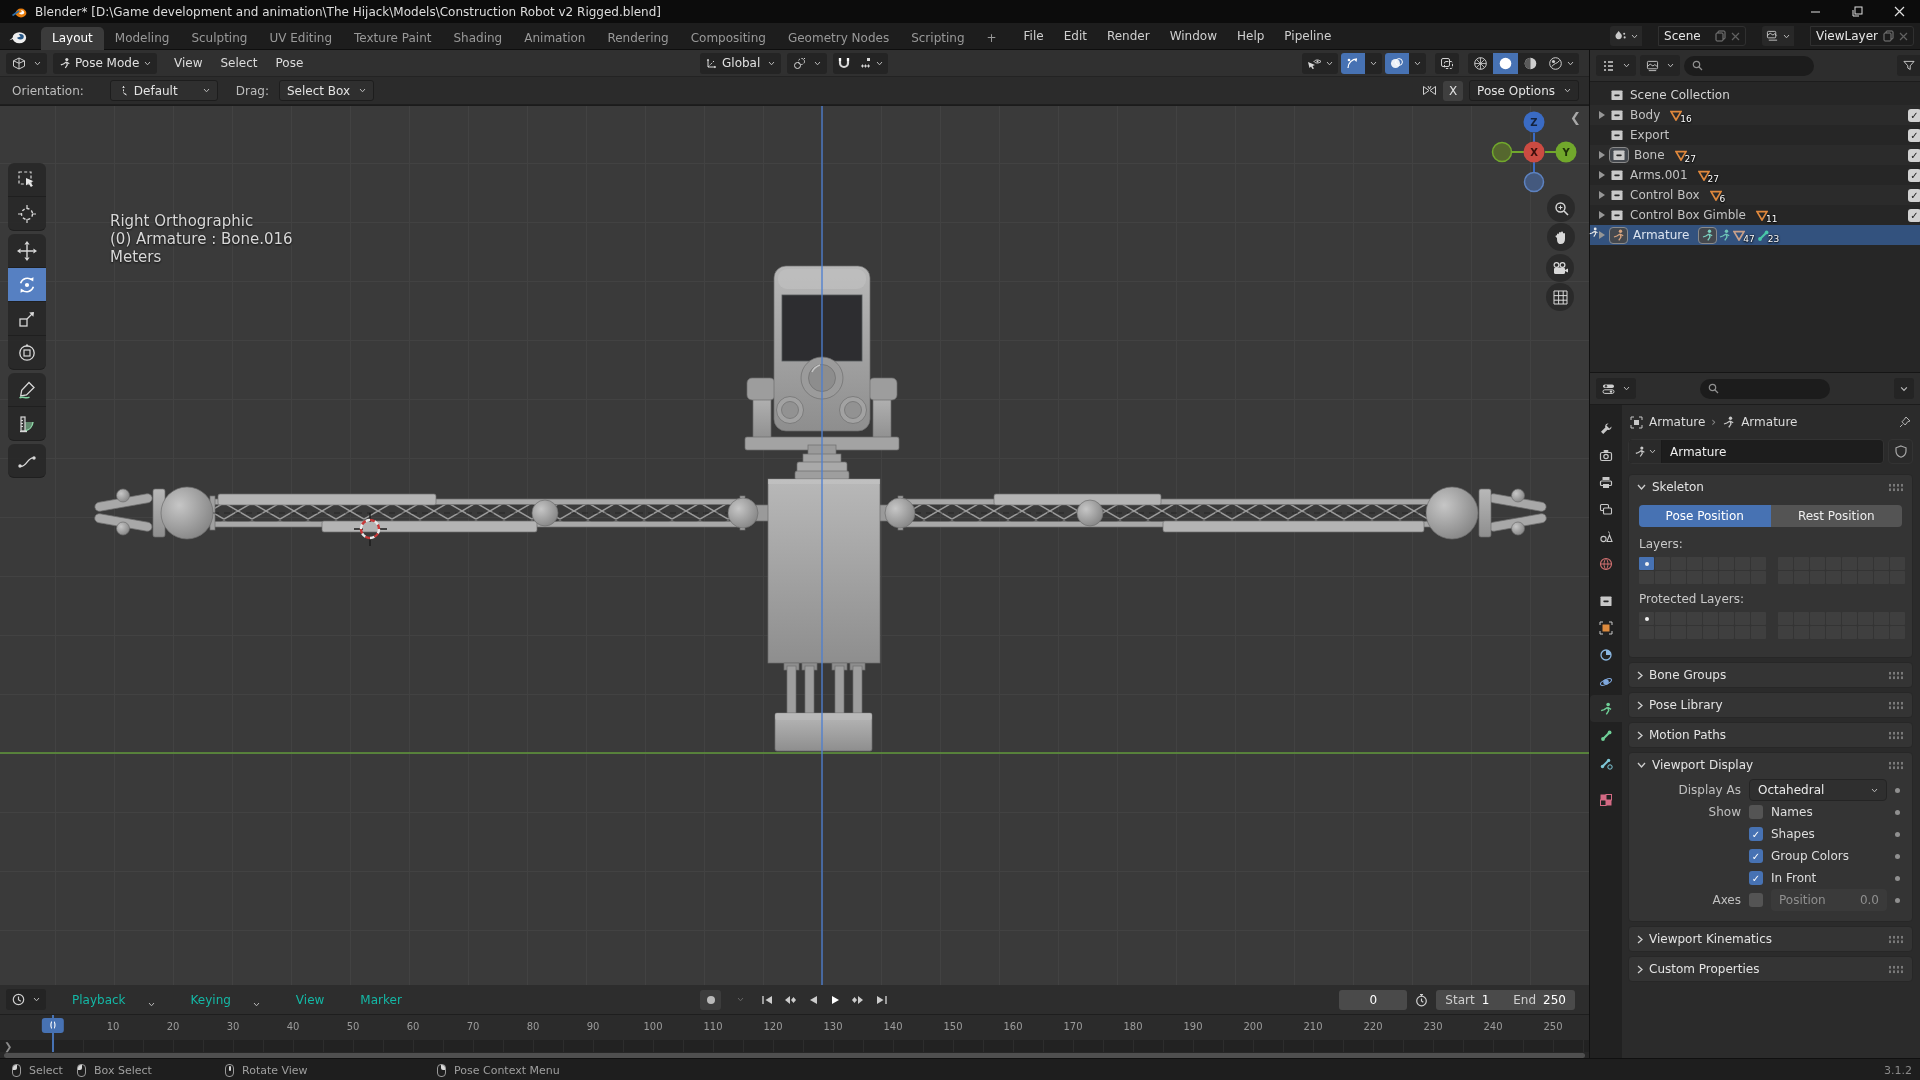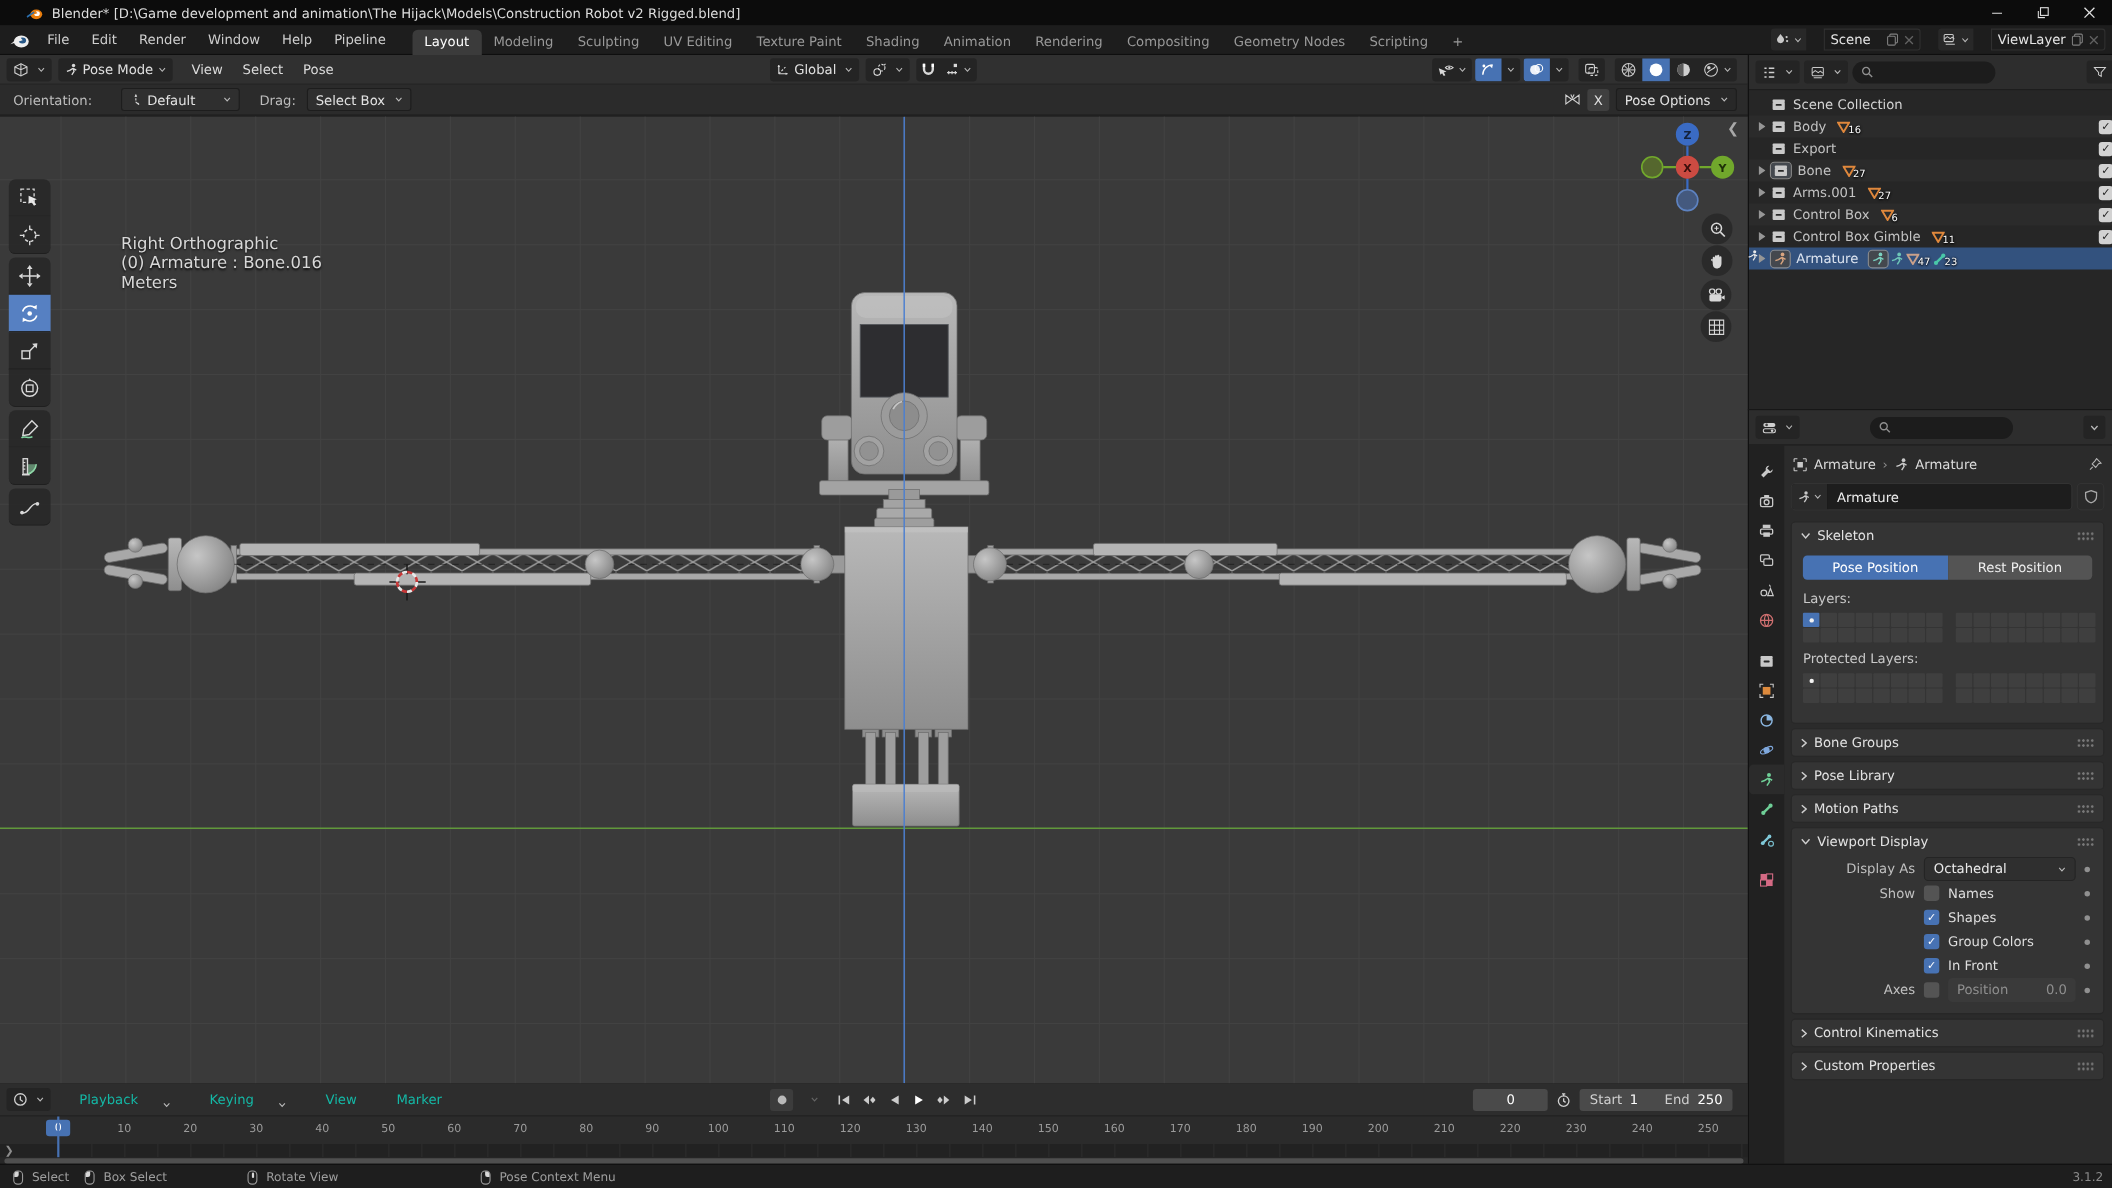--- a/index.html
+++ b/index.html
@@ -1,21 +1,21 @@
 <!DOCTYPE html>
 <html><head>
 <meta charset="utf-8">
 <style>
   *{margin:0;padding:0;box-sizing:border-box;font-family:"DejaVu Sans","Liberation Sans",sans-serif}
   html,body{width:1920px;height:1080px;overflow:hidden;background:#1b1b1b}
   #app{position:relative;width:1920px;height:1080px;font-size:12px;color:#d6d6d6}
   svg{display:block}
   .chev{display:inline-block;margin-left:4px}
   
-  .titlebar{position:absolute;left:0;top:0;width:1920px;height:23px;background:#0c0c0c;display:flex;align-items:center;padding-left:24px}
+  .titlebar{position:absolute;left:0;top:0;width:1920px;height:23px;background:#0c0c0c;display:flex;align-items:center;padding-left:12px}
   .wtitle{color:#dedede;font-size:12px;margin-left:8px;white-space:nowrap}
   .winbtns{position:absolute;right:0;top:0;height:23px;display:flex}
   .winbtns span{width:42px;height:23px;display:flex;align-items:center;justify-content:center;color:#e0e0e0}
   
   .topbar{position:absolute;left:0;top:23px;width:1920px;height:27px;background:#1d1d1d;border-bottom:1px solid #0e0e0e;display:flex;align-items:center}
   #main-menus{display:flex;margin-left:6px}
   #main-menus .menu-item{padding:0 10px;line-height:26px;color:#cfcfcf}
   #ws-tabs{display:flex;margin-left:14px;height:27px;align-items:flex-end}
   .ws-tab{padding:4px 11px 5px;color:#999;border-radius:5px 5px 0 0;white-space:nowrap}
   .ws-tab.active{background:#3b3b3b;color:#fff}
@@ -170,41 +170,41 @@
   </div>
 
   <div class="topbar">
     <span style="margin-left:8px">
         <svg width="19" height="15" viewBox="0 0 15 12">
           <ellipse cx="9" cy="7" rx="5.4" ry="4.4" fill="#eee"></ellipse>
           <ellipse cx="9.8" cy="6.2" rx="2.7" ry="2.2" fill="#265787"></ellipse>
           <path d="M1 9 8 3.5 10 6z" fill="#eee"></path>
         </svg>
       </span>
-    <div id="main-menus">
-        <span class="menu-item">File</span>
-        <span class="menu-item">Edit</span>
-        <span class="menu-item">Render</span>
-        <span class="menu-item">Window</span>
-        <span class="menu-item">Help</span>
-        <span class="menu-item">Pipeline</span>
-      </div>
     <div id="ws-tabs">
         <span class="ws-tab active">Layout</span>
         <span class="ws-tab">Modeling</span>
         <span class="ws-tab">Sculpting</span>
         <span class="ws-tab">UV Editing</span>
         <span class="ws-tab">Texture Paint</span>
         <span class="ws-tab">Shading</span>
         <span class="ws-tab">Animation</span>
         <span class="ws-tab">Rendering</span>
         <span class="ws-tab">Compositing</span>
         <span class="ws-tab">Geometry Nodes</span>
         <span class="ws-tab">Scripting</span>
         <span class="ws-tab">+</span>
+      </div>
+    <div id="main-menus">
+        <span class="menu-item">File</span>
+        <span class="menu-item">Edit</span>
+        <span class="menu-item">Render</span>
+        <span class="menu-item">Window</span>
+        <span class="menu-item">Help</span>
+        <span class="menu-item">Pipeline</span>
       </div>
     <div class="topbar-right">
       <span class="pickbtn">
           <svg width="13" height="12" viewBox="0 0 14 13">
             <path d="M5 1 8 5a3.4 3.4 0 1 1-6 0z" fill="#c9c9c9"></path>
             <circle cx="11" cy="4" r="1.1" fill="#c9c9c9"></circle>
             <circle cx="11.5" cy="8" r="1.1" fill="#c9c9c9"></circle>
           </svg>
           <span class="chev">
             <svg width="7" height="5" viewBox="0 0 7 5">
@@ -1392,21 +1392,21 @@
           </div>
         </div>
       </div>
 
       <div id="bottom-panels">
           <div class="panel">
             <div class="phead">
               <svg width="6" height="9" viewBox="0 0 6 9">
                 <path d="M1 1l4 3.5L1 8" fill="none" stroke="#cfcfcf" stroke-width="1.3"></path>
               </svg>
-              <span>Control Kinematics</span>
+              <span>Viewport Kinematics</span>
               <span class="grips"></span>
             </div>
           </div>
           <div class="panel">
             <div class="phead">
               <svg width="6" height="9" viewBox="0 0 6 9">
                 <path d="M1 1l4 3.5L1 8" fill="none" stroke="#cfcfcf" stroke-width="1.3"></path>
               </svg>
               <span>Custom Properties</span>
               <span class="grips"></span>

